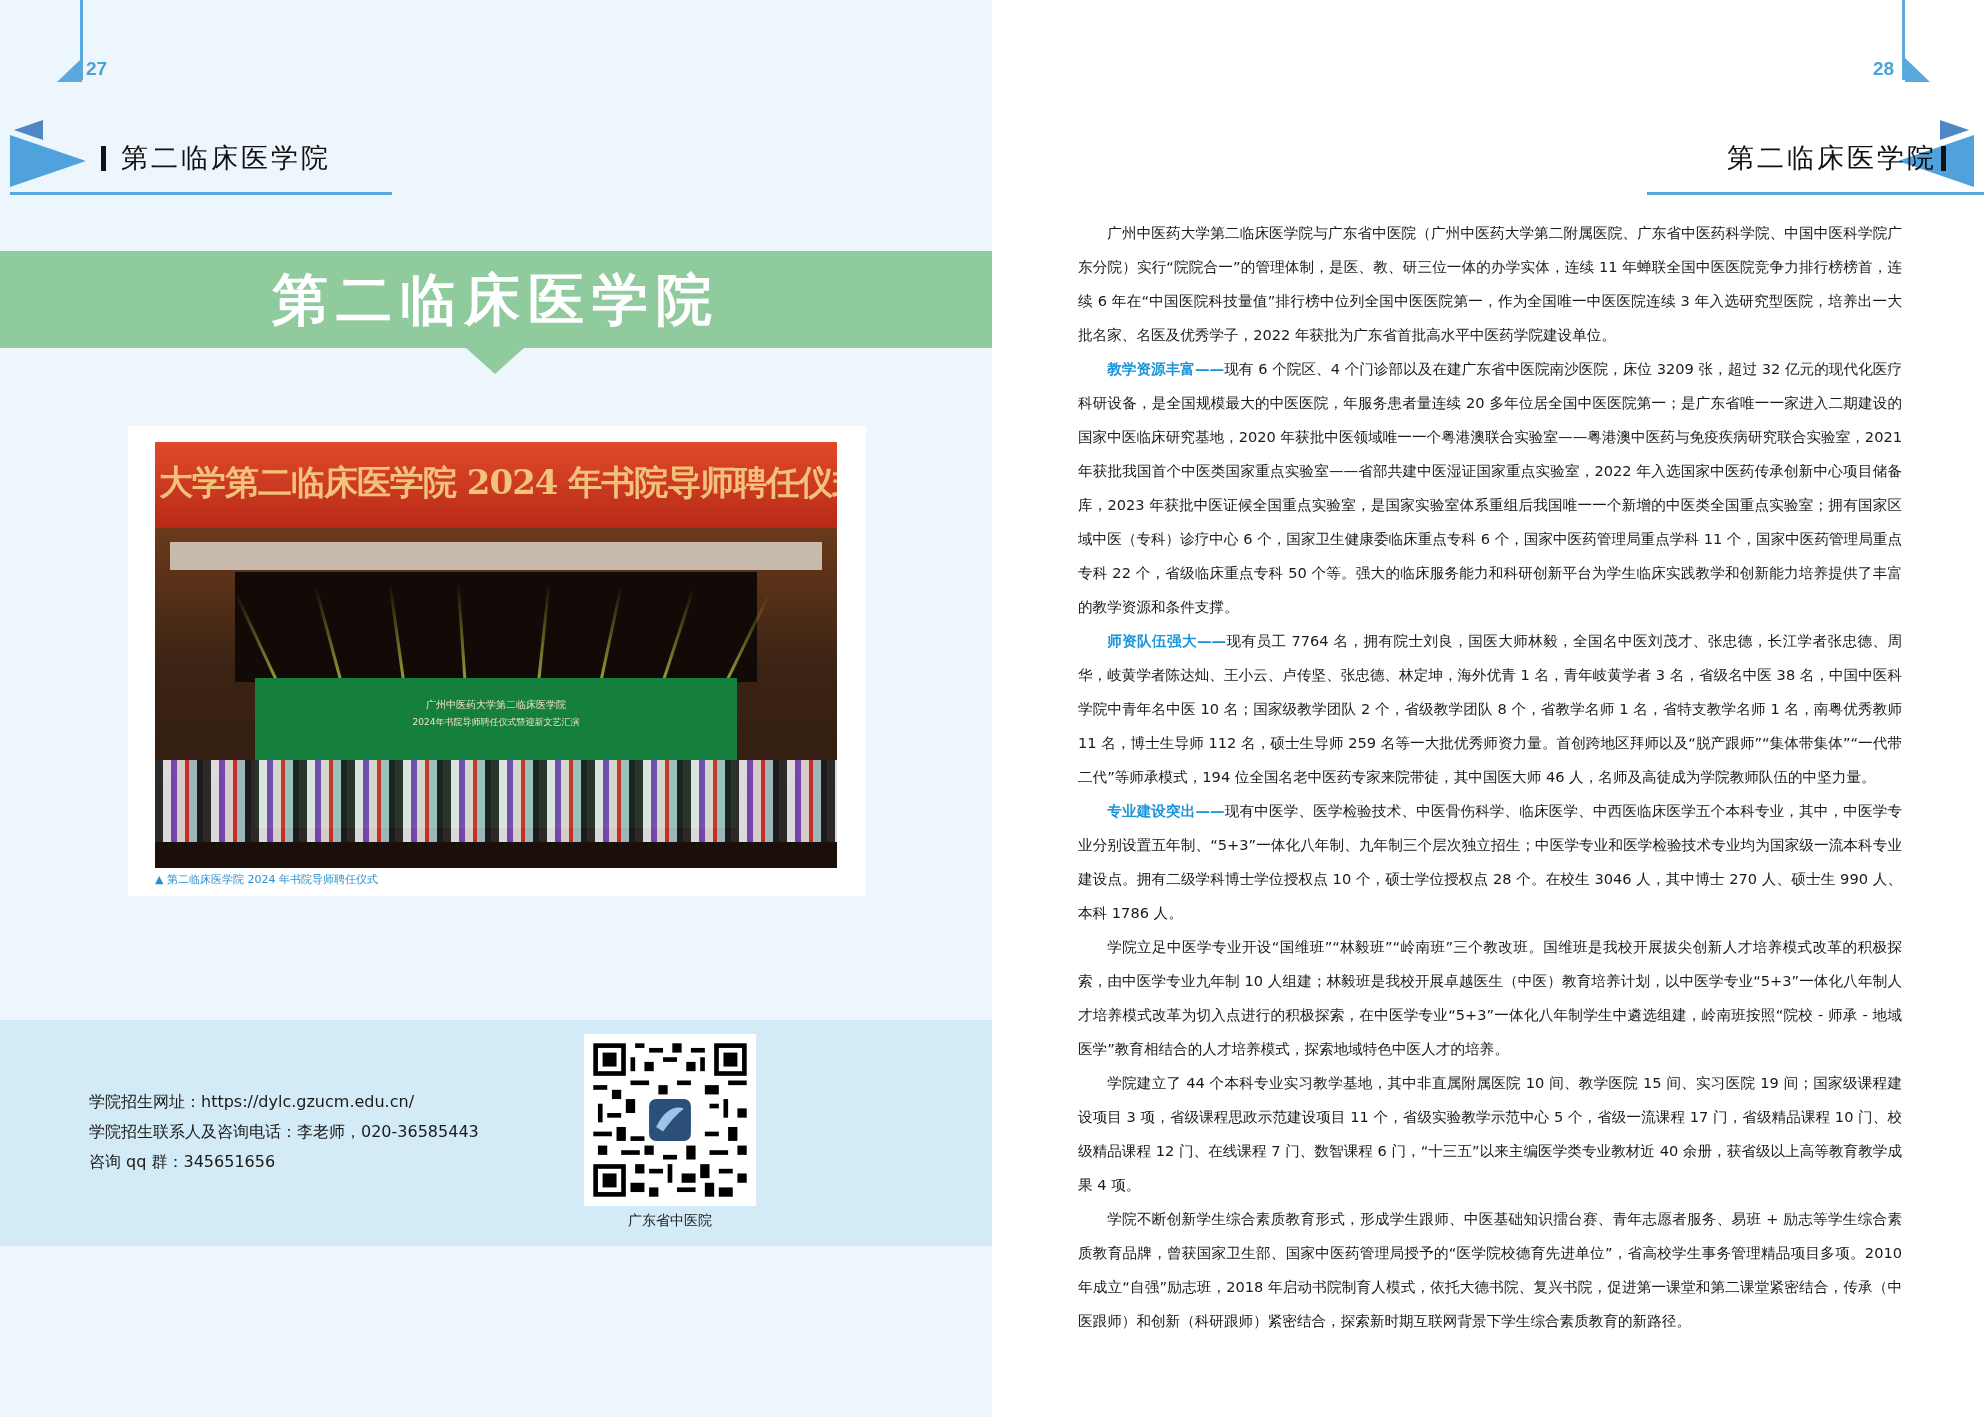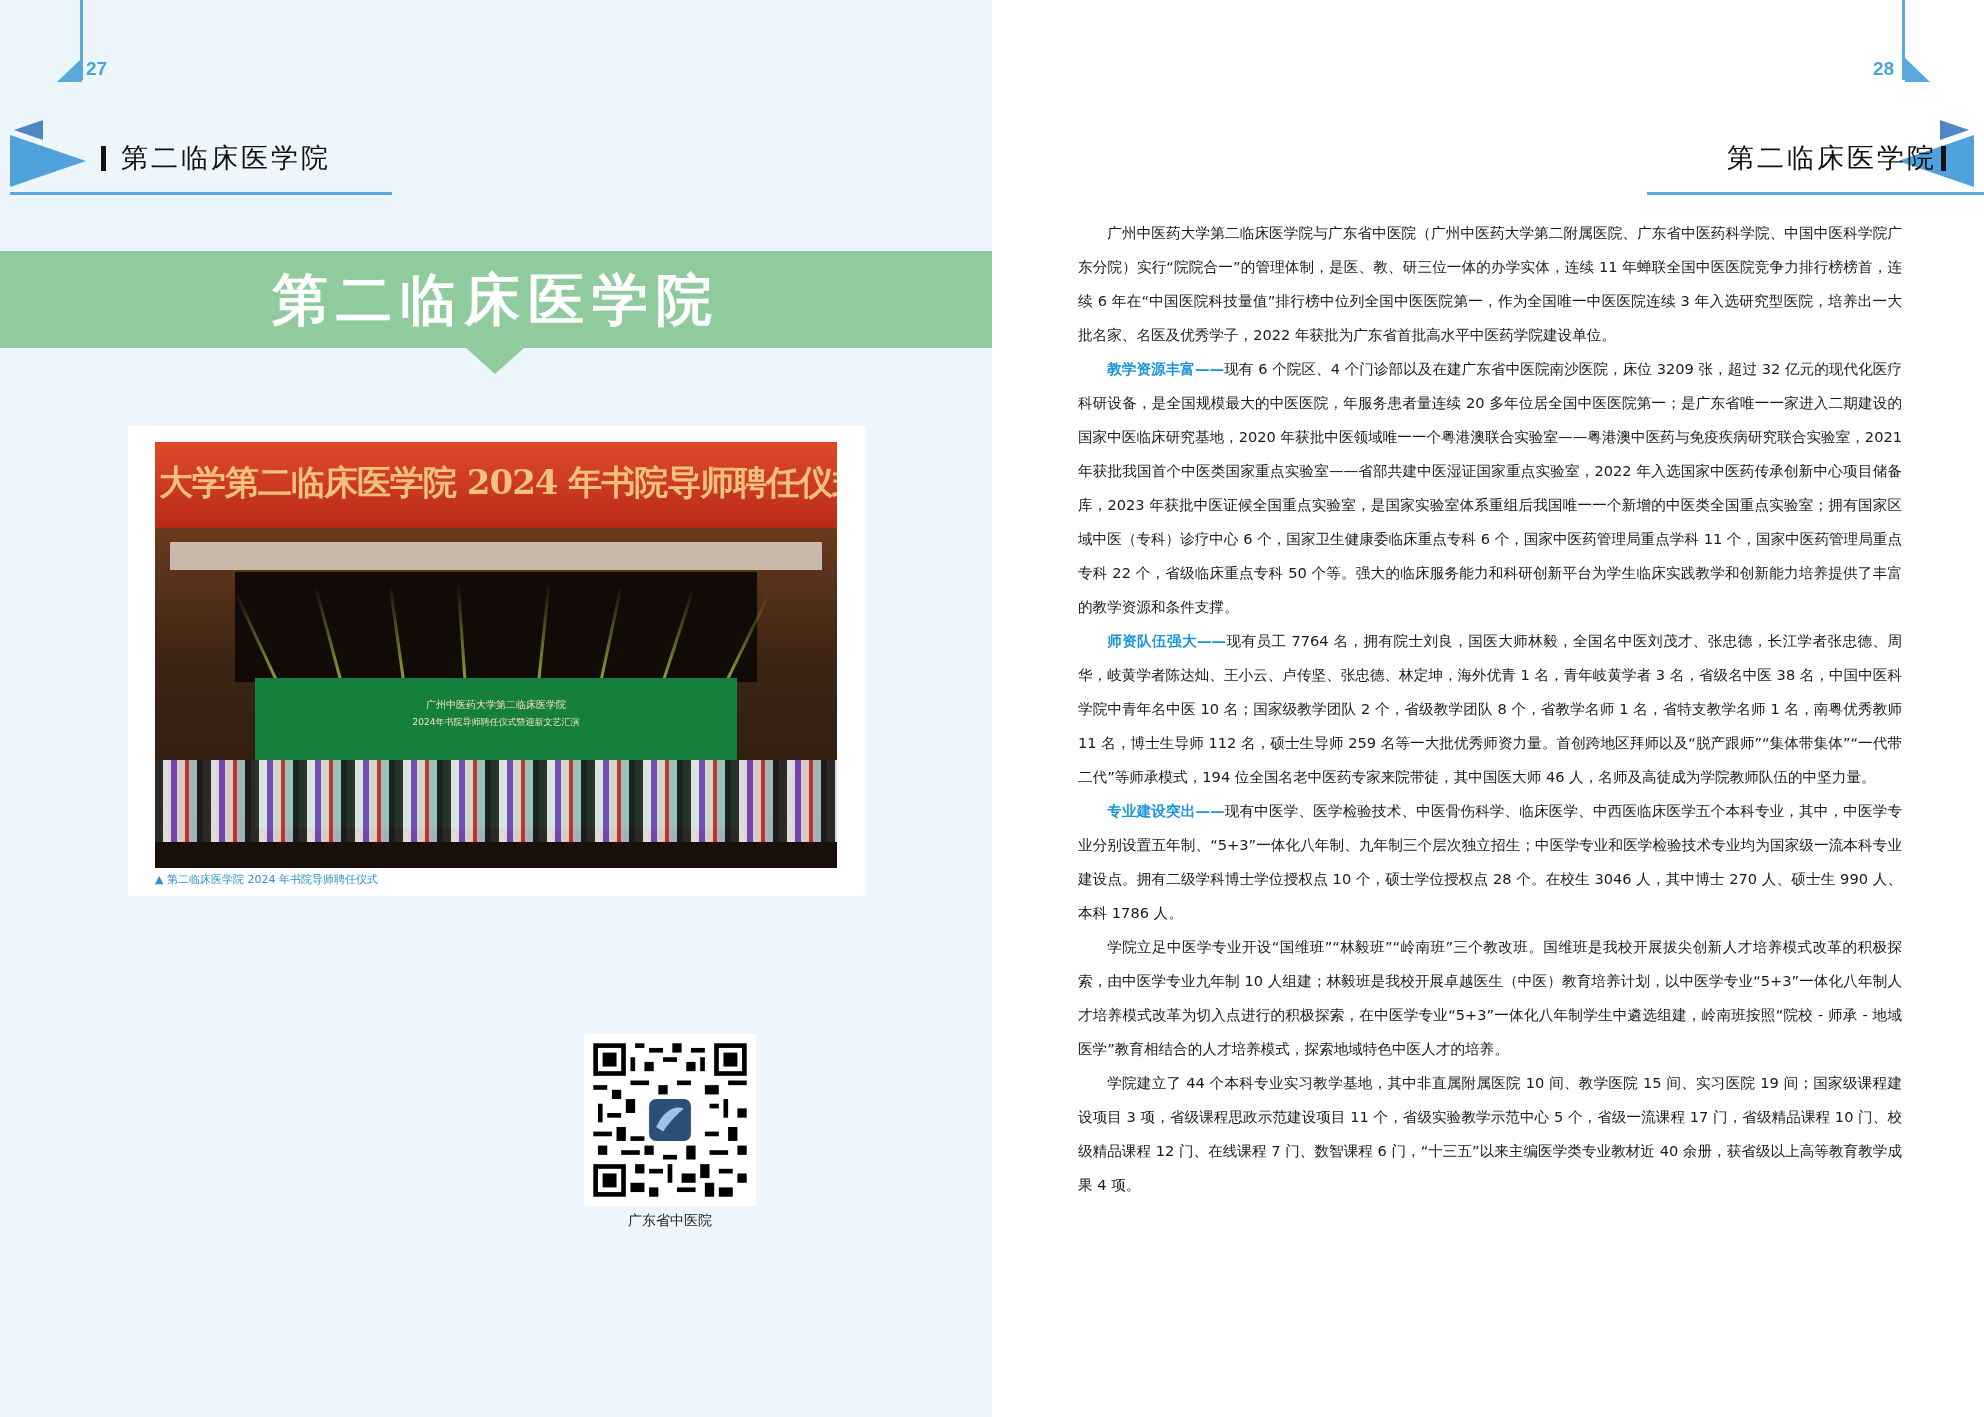--- a/index.html
+++ b/index.html
@@ -99,20 +99,25 @@
       <div class="backdrop">
         <div class="l1">广州中医药大学第二临床医学院</div>
         <div class="l2">2024年书院导师聘任仪式暨迎新文艺汇演</div>
       </div>
       <div class="crowd"></div>
       <div class="floor"></div>
     </div>
     <div class="caption">▲ 第二临床医学院 2024 年书院导师聘任仪式</div>
   </div>
 
+  <div class="contact-band">
+    <div class="contact-line" style="top:72px;">学院招生网址：https://dylc.gzucm.edu.cn/</div>
+    <div class="contact-line" style="top:102px;">学院招生联系人及咨询电话：李老师，020-36585443</div>
+    <div class="contact-line" style="top:132px;">咨询 qq 群：345651656</div>
+  </div>
   <div class="qr-box">
     <svg width="172" height="172" viewBox="0 0 37 37" style="position:absolute; left:0; top:0;">
       <rect x="2" y="2" width="33" height="33" fill="#fff"></rect>
       <g fill="#000">
         <rect x="2" y="2" width="7" height="7"></rect>
           <rect x="3" y="3" width="5" height="5" fill="#fff"></rect>
           <rect x="4" y="4" width="3" height="3"></rect>
         <rect x="28" y="2" width="7" height="7"></rect>
           <rect x="29" y="3" width="5" height="5" fill="#fff"></rect>
           <rect x="30" y="4" width="3" height="3"></rect>
@@ -189,13 +194,14 @@
   </div>
 </div>
 
 <div class="body-text">
   <p><span class="hl"></span><span>广州中医药大学第二临床医学院与广东省中医院（广州中医药大学第二附属医院、广东省中医药科学院、中国中医科学院广东分院）实行“院院合一”的管理体制，是医、教、研三位一体的办学实体，连续 11 年蝉联全国中医医院竞争力排行榜榜首，连续 6 年在“中国医院科技量值”排行榜中位列全国中医医院第一，作为全国唯一中医医院连续 3 年入选研究型医院，培养出一大批名家、名医及优秀学子，2022 年获批为广东省首批高水平中医药学院建设单位。</span></p>
   <p><span class="hl">教学资源丰富——</span><span>现有 6 个院区、4 个门诊部以及在建广东省中医院南沙医院，床位 3209 张，超过 32 亿元的现代化医疗科研设备，是全国规模最大的中医医院，年服务患者量连续 20 多年位居全国中医医院第一；是广东省唯一一家进入二期建设的国家中医临床研究基地，2020 年获批中医领域唯一一个粤港澳联合实验室——粤港澳中医药与免疫疾病研究联合实验室，2021 年获批我国首个中医类国家重点实验室——省部共建中医湿证国家重点实验室，2022 年入选国家中医药传承创新中心项目储备库，2023 年获批中医证候全国重点实验室，是国家实验室体系重组后我国唯一一个新增的中医类全国重点实验室；拥有国家区域中医（专科）诊疗中心 6 个，国家卫生健康委临床重点专科 6 个，国家中医药管理局重点学科 11 个，国家中医药管理局重点专科 22 个，省级临床重点专科 50 个等。强大的临床服务能力和科研创新平台为学生临床实践教学和创新能力培养提供了丰富的教学资源和条件支撑。</span></p>
   <p><span class="hl">师资队伍强大——</span><span>现有员工 7764 名，拥有院士刘良，国医大师林毅，全国名中医刘茂才、张忠德，长江学者张忠德、周华，岐黄学者陈达灿、王小云、卢传坚、张忠德、林定坤，海外优青 1 名，青年岐黄学者 3 名，省级名中医 38 名，中国中医科学院中青年名中医 10 名；国家级教学团队 2 个，省级教学团队 8 个，省教学名师 1 名，省特支教学名师 1 名，南粤优秀教师 11 名，博士生导师 112 名，硕士生导师 259 名等一大批优秀师资力量。首创跨地区拜师以及“脱产跟师”“集体带集体”“一代带二代”等师承模式，194 位全国名老中医药专家来院带徒，其中国医大师 46 人，名师及高徒成为学院教师队伍的中坚力量。</span></p>
   <p><span class="hl">专业建设突出——</span><span>现有中医学、医学检验技术、中医骨伤科学、临床医学、中西医临床医学五个本科专业，其中，中医学专业分别设置五年制、“5+3”一体化八年制、九年制三个层次独立招生；中医学专业和医学检验技术专业均为国家级一流本科专业建设点。拥有二级学科博士学位授权点 10 个，硕士学位授权点 28 个。在校生 3046 人，其中博士 270 人、硕士生 990 人、本科 1786 人。</span></p>
   <p><span class="hl"></span><span>学院立足中医学专业开设“国维班”“林毅班”“岭南班”三个教改班。国维班是我校开展拔尖创新人才培养模式改革的积极探索，由中医学专业九年制 10 人组建；林毅班是我校开展卓越医生（中医）教育培养计划，以中医学专业“5+3”一体化八年制人才培养模式改革为切入点进行的积极探索，在中医学专业“5+3”一体化八年制学生中遴选组建，岭南班按照“院校 - 师承 - 地域医学”教育相结合的人才培养模式，探索地域特色中医人才的培养。</span></p>
   <p><span class="hl"></span><span>学院建立了 44 个本科专业实习教学基地，其中非直属附属医院 10 间、教学医院 15 间、实习医院 19 间；国家级课程建设项目 3 项，省级课程思政示范建设项目 11 个，省级实验教学示范中心 5 个，省级一流课程 17 门，省级精品课程 10 门、校级精品课程 12 门、在线课程 7 门、数智课程 6 门，“十三五”以来主编医学类专业教材近 40 余册，获省级以上高等教育教学成果 4 项。</span></p>
+  <p><span class="hl"></span><span>学院不断创新学生综合素质教育形式，形成学生跟师、中医基础知识擂台赛、青年志愿者服务、易班 + 励志等学生综合素质教育品牌，曾获国家卫生部、国家中医药管理局授予的“医学院校德育先进单位”，省高校学生事务管理精品项目多项。2010 年成立“自强”励志班，2018 年启动书院制育人模式，依托大德书院、复兴书院，促进第一课堂和第二课堂紧密结合，传承（中医跟师）和创新（科研跟师）紧密结合，探索新时期互联网背景下学生综合素质教育的新路径。</span></p>
 </div>
 
 </body></html>

